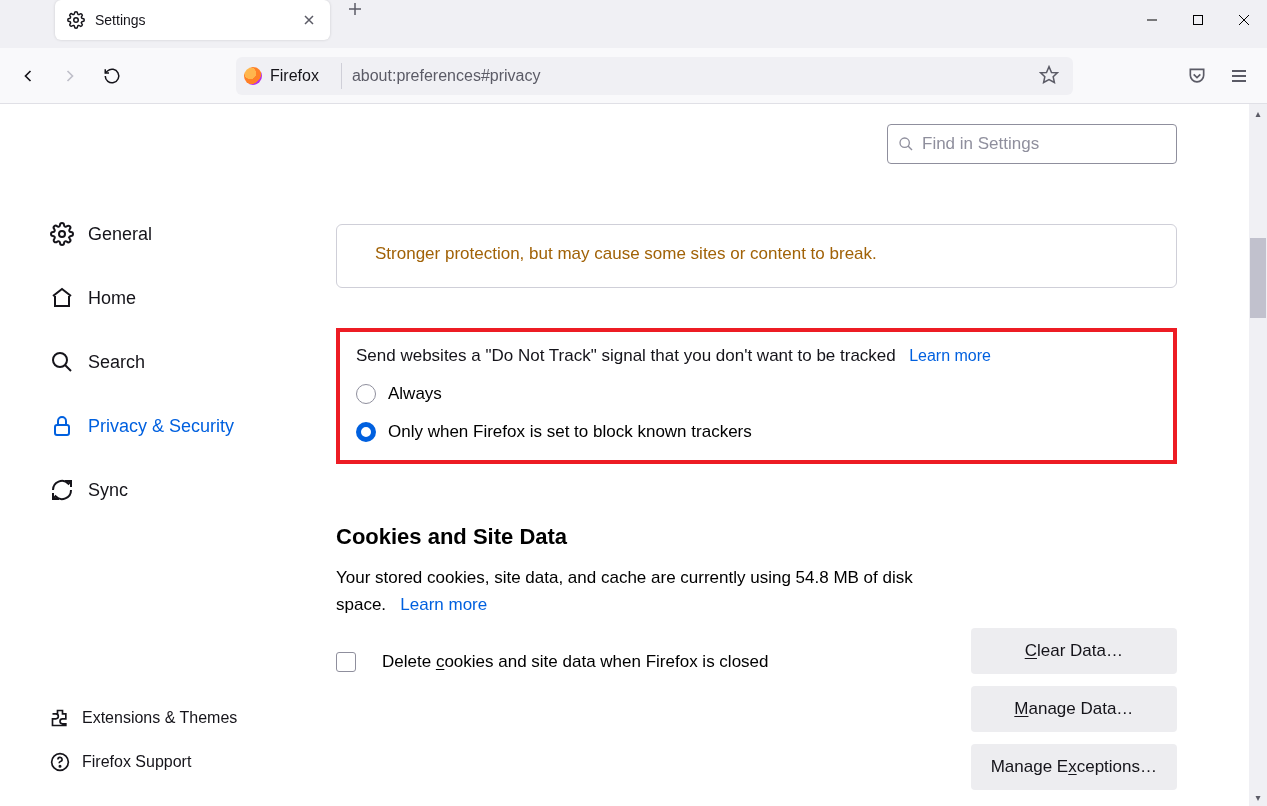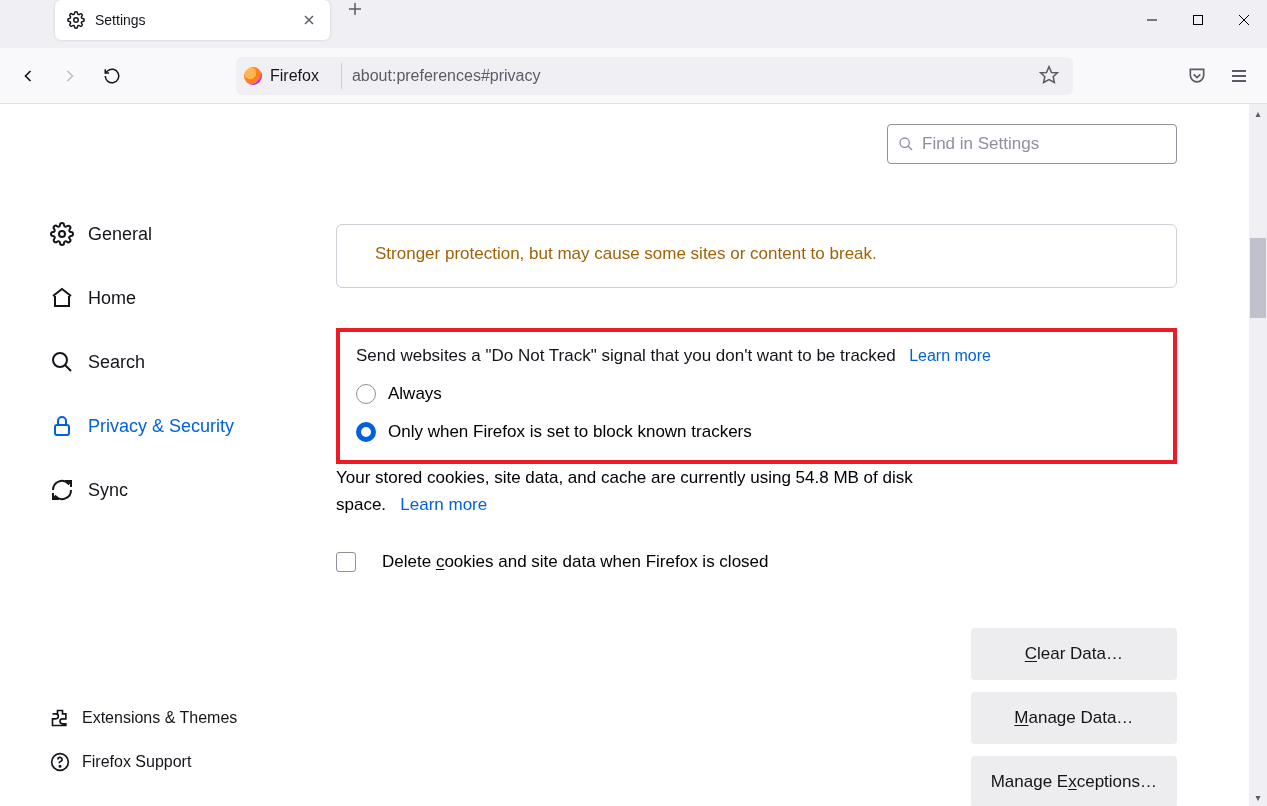--- a/index.html
+++ b/index.html
@@ -54,21 +54,21 @@
   .dnt-text { font-size: 17px; color: #15141a; }
   .link { color: #0060df; cursor: pointer; }
   .radio-row { display: flex; align-items: center; gap: 12px; margin-top: 18px; font-size: 17px; }
   .radio-row.sel .r { border: 5px solid #0060df; background: #fff; }
   .radio-row .r { width: 20px; height: 20px; border: 1.5px solid #8f8f9d; border-radius: 50%; }
 
   .section-h { font-size: 22px; font-weight: 700; margin-top: 60px; margin-bottom: 14px; }
   .section-p { font-size: 17px; line-height: 1.6; max-width: 610px; }
 
   .btn-col { position: absolute; right: 80px; top: 524px; display: flex; flex-direction: column; gap: 12px; }
-  .grey-btn { background: #ededf0; min-width: 190px; padding: 0 20px; height: 52px; border-radius: 4px; font-size: 17px; color: #15141a; display: flex; align-items: center; justify-content: center; cursor: pointer; }
+  .grey-btn { background: #ededf0; min-width: 190px; padding: 0 20px; height: 46px; border-radius: 4px; font-size: 17px; color: #15141a; display: flex; align-items: center; justify-content: center; cursor: pointer; }
   .u { text-decoration: underline; text-underline-offset: 2px; display: inline; }
 
   .check-row { display: flex; gap: 26px; margin-top: 34px; font-size: 17px; }
   .chk { width: 20px; height: 20px; border: 1.5px solid #8f8f9d; border-radius: 3px; }
 
   
   .vscroll { position: absolute; right: 0; top: 104px; bottom: 0; width: 18px; background: #f0f0f4; }
   .vscroll .thumb { position: absolute; right: 1px; top: 134px; width: 16px; height: 80px; background: #c1c1cd; border-radius: 0; }
   .vscroll .arrow { position: absolute; right: 0; width: 18px; height: 18px; display: flex; align-items: center; justify-content: center; color: #5b5b66; font-size: 10px; }
   .vscroll .arrow.up { top: 0; }
@@ -237,20 +237,21 @@
       <div class="radio-row">
         <div class="r"></div>
         <span>Always</span>
       </div>
       <div class="radio-row sel">
         <div class="r"></div>
         <span>Only when Firefox is set to block known trackers</span>
       </div>
     </div>
 
+    <h2 class="section-h">Cookies and Site Data</h2>
     <p class="section-p">
       <span>Your stored cookies, site data, and cache are currently using 54.8 MB of disk space.</span>
       &nbsp;&nbsp;<span class="link">Learn more</span>
     </p>
 
     <div class="check-row">
       <div class="chk"></div>
       <span>Delete <span class="u">c</span>ookies and site data when Firefox is closed</span>
     </div>
 

